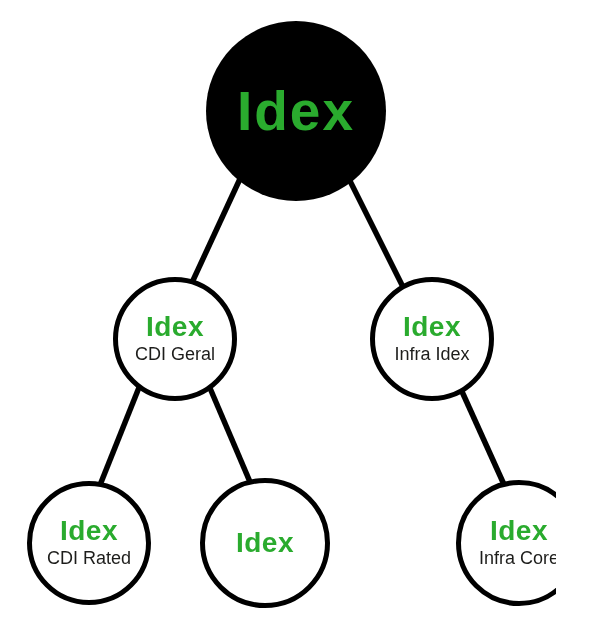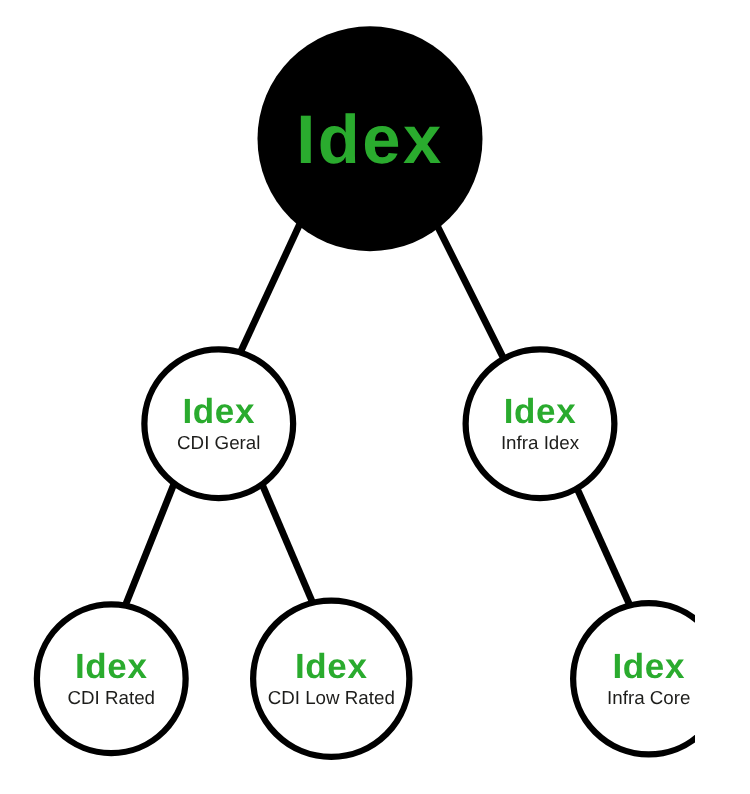--- a/index.html
+++ b/index.html
@@ -50,21 +50,21 @@
     line-height: 1;
     letter-spacing: 0.5px;
     white-space: nowrap;
   }
   .root .brand {
     font-size: 55px;
     letter-spacing: 2px;
   }
   .sub {
     color: var(--subtitle-text, #1d1d1b);
-    font-size: 15px;
+    font-size: 18px;
     line-height: 1.1;
     margin-top: 4px;
     white-space: nowrap;
   }
   
   .pos-root        { left: 206px; top: 21px;  width: 180px; height: 180px; }
   .pos-cdi-geral   { left: 113px; top: 277px; width: 124px; height: 124px; }
   .pos-infra-geral { left: 370px; top: 277px; width: 124px; height: 124px; }
   .pos-cdi-core    { left: 27px;  top: 481px; width: 124px; height: 124px; }
   .pos-cdi-low     { left: 200px; top: 478px; width: 130px; height: 130px; }
@@ -97,21 +97,20 @@
     <span class="sub">Infra Idex</span>
   </div>
 
   <div class="node white pos-cdi-core">
     <span class="brand">Idex</span>
     <span class="sub">CDI Rated</span>
   </div>
 
   <div class="node white pos-cdi-low">
     <span class="brand">Idex</span>
-    <span class="sub">CDI Low Rated</span>
   </div>
 
   <div class="node white pos-infra-core">
     <span class="brand">Idex</span>
     <span class="sub">Infra Core</span>
   </div>
 
 </div>
 
 </body></html>

